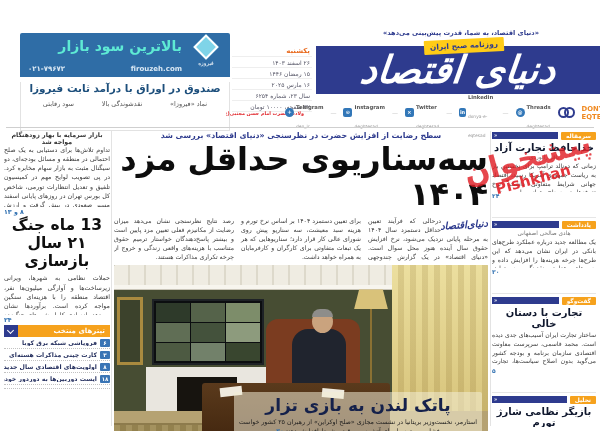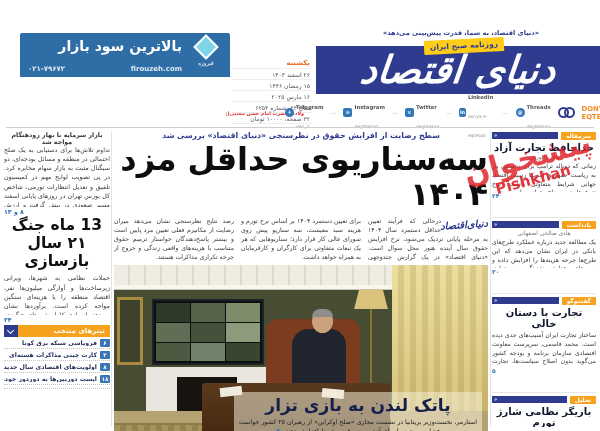--- a/index.html
+++ b/index.html
@@ -6,30 +6,30 @@
   html,body { background:#f4f4f4; }
   body { font-family:"DejaVu Sans", sans-serif; }
   .page { position:relative; width:600px; height:431px; background:#fff; margin:0 auto; overflow:hidden; direction:rtl; }
 
   
   .ad { position:absolute; left:20px; top:33px; width:210px; height:93px; }
   .ad-top { position:relative; height:44px; background:#2f6da6; border-radius:2px 2px 0 0; }
   .ad-logo { position:absolute; right:6px; top:4px; width:36px; text-align:center; }
   .ad-logo-diamond { width:18px; height:18px; margin:1px auto 0; background:#7fd4e8; border:2px solid #fff; transform:rotate(45deg); }
   .ad-logo-name { color:#fff; font-size:5.5px; margin-top:4px; }
-  .ad-head { position:absolute; right:48px; top:5px; color:#ffffff; font-size:14px; font-weight:bold; }
+  .ad-head { position:absolute; right:48px; top:5px; color:#5eead4; font-size:14px; font-weight:bold; }
   .ad-subrow { position:absolute; bottom:4px; right:48px; left:8px; display:flex; direction:ltr; justify-content:space-between; color:#dbe9f5; font-size:7px; font-weight:bold; }
   .ad-bottom { height:49px; background:#fff; border:1px solid #e2e2e2; border-top:none; text-align:center; }
   .ad-subline { color:#1d4f7c; font-size:10.5px; font-weight:bold; margin-top:5px; }
   .ad-features { display:flex; justify-content:space-around; margin-top:6px; padding:0 8px; color:#555; font-size:6.5px; }
 
   
   .dateblock { position:absolute; left:232px; top:45px; width:80px; font-size:6px; color:#556; text-align:right; }
   .dateblock .row { padding:1.5px 2px; border-bottom:1px solid #eee; }
-  .dateblock .weekday { color:#e96b1f; font-weight:bold; font-size:7px;margin-top:12px; }
+  .dateblock .weekday { color:#e96b1f; font-weight:bold; font-size:7px; }
   .greeting { position:absolute; left:226px; top:111px; width:78px; color:#e0262b; font-size:4.8px; font-weight:bold; white-space:nowrap; overflow:hidden; }
 
   
   .mast-band { position:absolute; left:316px; top:46px; width:284px; height:48px; background:#2e3b8e; }
   .mast-title { position:absolute; inset:0; display:flex; align-items:center; justify-content:center; color:#fff; font-size:38px; font-weight:bold; font-style:italic; transform:skewX(-6deg); letter-spacing:-2px; white-space:nowrap; }
   .mast-tagline { position:absolute; left:60px; top:-17px; width:170px; text-align:center; color:#2e3b8e; font-size:6.6px; font-weight:bold; }
   .mast-badge { position:absolute; left:108px; top:-7px; width:80px; height:14px; line-height:14px; background:#ffcc17; color:#2e3b8e; font-size:7.5px; font-weight:bold; text-align:center; transform:rotate(-3deg); border-radius:1px; }
 
   
   .socialbar { position:absolute; left:285px; top:101px; width:315px; height:23px; display:flex; direction:ltr; align-items:center; gap:7px; }
@@ -124,20 +124,28 @@
       <div class="ad-logo">
         <div class="ad-logo-diamond"></div>
         <div class="ad-logo-name">فیروزه</div>
       </div>
       <div class="ad-head">بالاترین سود بازار</div>
       <div class="ad-subrow">
         <span>۰۲۱-۷۹۶۷۲</span>
         <span>firouzeh.com</span>
       </div>
     </div>
+    <div class="ad-bottom">
+      <div class="ad-subline">صندوق در اوراق با درآمد ثابت فیروزا</div>
+      <div class="ad-features">
+        <span>نماد «فیروزا»</span>
+        <span>نقدشوندگی بالا</span>
+        <span>سود رقابتی</span>
+      </div>
+    </div>
   </div>
 
   <div class="dateblock">
     <div class="row weekday">یکشنبه</div>
     <div class="row">۲۶ اسفند ۱۴۰۳</div>
     <div class="row">۱۵ رمضان ۱۴۴۶</div>
     <div class="row">۱۶ مارس ۲۰۲۵</div>
     <div class="row">سال ۲۳، شماره ۶۲۵۴</div>
     <div class="row">۳۲ صفحه، ۱۰۰۰۰ تومان</div>
   </div>
@@ -216,21 +224,21 @@
       </div>
     <div class="sel-item">
         <span class="sel-num">۱۸</span>
         <span class="sel-txt">ایست دوربین‌ها به دوردور خودروها</span>
       </div>
     <div class="sel-item"></div>
 
   </div>
 
   <div class="centercol">
-    <div class="lead-kicker">سطح رضایت از افزایش حقوق در نظرسنجی «دنیای اقتصاد» بررسی شد</div>
+    <div class="lead-kicker">سطح رضایت از افزایش حضرت در نظرسنجی «دنیای اقتصاد» بررسی شد</div>
     <div class="lead-headline">سه‌سناریوی حداقل مزد ۱۴۰۴</div>
     <div class="lead-intro">
       <div class="lead-col">
         <span class="brand-sig">دنیای‌اقتصاد</span>
         <span>درحالی که فرآیند تعیین حداقل دستمزد سال ۱۴۰۴ به مرحله پایانی نزدیک می‌شود، نرخ افزایش حقوق سال آینده هنوز محل سوال است. «دنیای اقتصاد» در یک گزارش چندوجهی رضایت شاغلان از افزایش حقوق را بررسی کرده است.</span>
       </div>
       <div class="lead-col">برای تعیین دستمزد ۱۴۰۴ بر اساس نرخ تورم و هزینه سبد معیشت، سه سناریو پیش روی شورای عالی کار قرار دارد؛ سناریوهایی که هر یک تبعات متفاوتی برای کارگران و کارفرمایان به همراه خواهد داشت.</div>
       <div class="lead-col">رصد نتایج نظرسنجی نشان می‌دهد میزان رضایت از مکانیزم فعلی تعیین مزد پایین است و بیشتر پاسخ‌دهندگان خواستار ترمیم حقوق متناسب با هزینه‌های واقعی زندگی و خروج از چرخه تکراری مذاکرات هستند.</div>
     </div>
 

